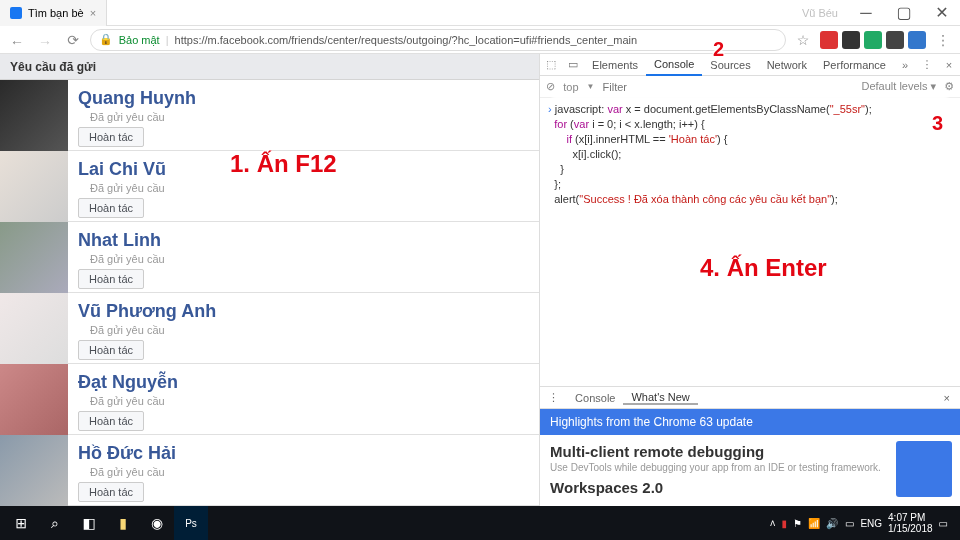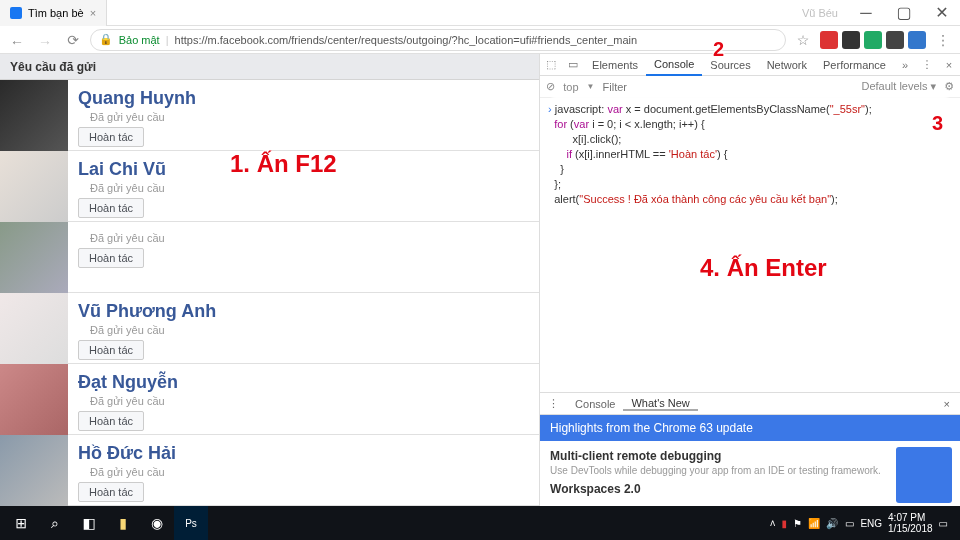--- a/index.html
+++ b/index.html
@@ -39,21 +39,21 @@
 .code-line{position:relative;white-space:pre}
 .kw{color:#aa0d91}
 .str{color:#c41a16}
 .whatsnew{border-top:1px solid #ddd}
 .wn-tabs{height:22px;display:flex;align-items:center;font-size:11px;border-bottom:1px solid #ddd;color:#666}
 .wn-tabs>span{padding:0 8px}
 .wn-tabs .active{background:#fff;color:#333;border-bottom:2px solid #aaa}
 .wn-tabs .close-x{margin-left:auto;padding:0 10px}
 .wn-banner{background:#3b78e7;color:#fff;font-size:12px;padding:6px 10px}
 .wn-body{padding:8px 70px 8px 10px;font-size:11px;color:#666;position:relative}
-.wn-body h4{font-size:12px;color:#333;margin-bottom:2px}
+.wn-body h4{font-size:15px;color:#333;margin-bottom:2px}
 .wn-body p{font-size:10px;margin-bottom:6px;color:#999}
 .wn-logo{position:absolute;right:8px;top:6px;width:56px;height:56px;background:#3b78e7;border-radius:3px}
 .taskbar{position:absolute;bottom:0;left:0;right:0;height:34px;background:#101318;display:flex;align-items:center;padding:0 4px}
 .task-ico{width:34px;height:34px;display:flex;align-items:center;justify-content:center;color:#fff;font-size:14px}
 .tray{margin-left:auto;display:flex;align-items:center;color:#fff;font-size:10px;gap:6px;padding-right:8px}
 .clock{text-align:left;line-height:11px}
 .annot{position:absolute;font-weight:bold;color:#e30613;font-size:24px;text-shadow:-1px -1px 0 #fff,1px -1px 0 #fff,-1px 1px 0 #fff,1px 1px 0 #fff,0 0 3px #fff;pointer-events:none}
 .annot.sm{font-size:20px}
 </style>
 </head>
@@ -111,20 +111,21 @@
         <div class="avatar" style="background:linear-gradient(135deg,#e8e0d8,#ccc)"></div>
         <div class="friend-info">
           <div class="friend-name">Lai Chi Vũ</div>
           <div class="friend-sub">Đã gửi yêu cầu</div>
           <span class="undo-btn">Hoàn tác</span>
         </div>
       </div>
       <div class="friend-row">
         <div class="avatar" style="background:linear-gradient(135deg,#889a88,#aab)"></div>
         <div class="friend-info">
+          <div class="friend-name">Nhat Linh</div>
           <div class="friend-sub">Đã gửi yêu cầu</div>
           <span class="undo-btn">Hoàn tác</span>
         </div>
       </div>
       <div class="friend-row">
         <div class="avatar" style="background:linear-gradient(135deg,#f0e8e8,#ddd)"></div>
         <div class="friend-info">
           <div class="friend-name">Vũ Phương Anh</div>
           <div class="friend-sub">Đã gửi yêu cầu</div>
           <span class="undo-btn">Hoàn tác</span>
@@ -167,22 +168,22 @@
       <span>top</span>
       <span style="font-size:8px">▼</span>
       <input class="filter-inp" placeholder="Filter" style="">
       <span>Default levels ▾</span>
       <span>⚙</span>
     </div>
     <div class="console-body">
       <div class="console-highlight"></div>
       <div class="code-line"><span style="color:#367cf1">› </span><span>javascript: </span><span class="kw">var</span><span> x = document.getElementsByClassName(</span><span class="str">"_55sr"</span><span>);</span></div>
       <div class="code-line">  <span class="kw">for</span><span> (</span><span class="kw">var</span><span> i = 0; i &lt; x.length; i++) {</span></div>
+      <div class="code-line">  <span class="kw">    if</span><span> (x[i].innerHTML == </span><span class="str">'Hoàn tác'</span><span>) {</span></div>
       <div class="code-line">        x[i].click();</div>
-      <div class="code-line">  <span class="kw">    if</span><span> (x[i].innerHTML == </span><span class="str">'Hoàn tác'</span><span>) {</span></div>
       <div class="code-line">    }</div>
       <div class="code-line">  <span>};</span></div>
       <div class="code-line">  <span>alert(</span><span class="str">"Success ! Đã xóa thành công các yêu cầu kết bạn"</span><span>);</span></div>
     </div>
     <div class="whatsnew">
       <div class="wn-tabs">
         <span>⋮</span>
         <span>Console</span>
         <span class="active">What's New</span>
         <span class="close-x">×</span>

